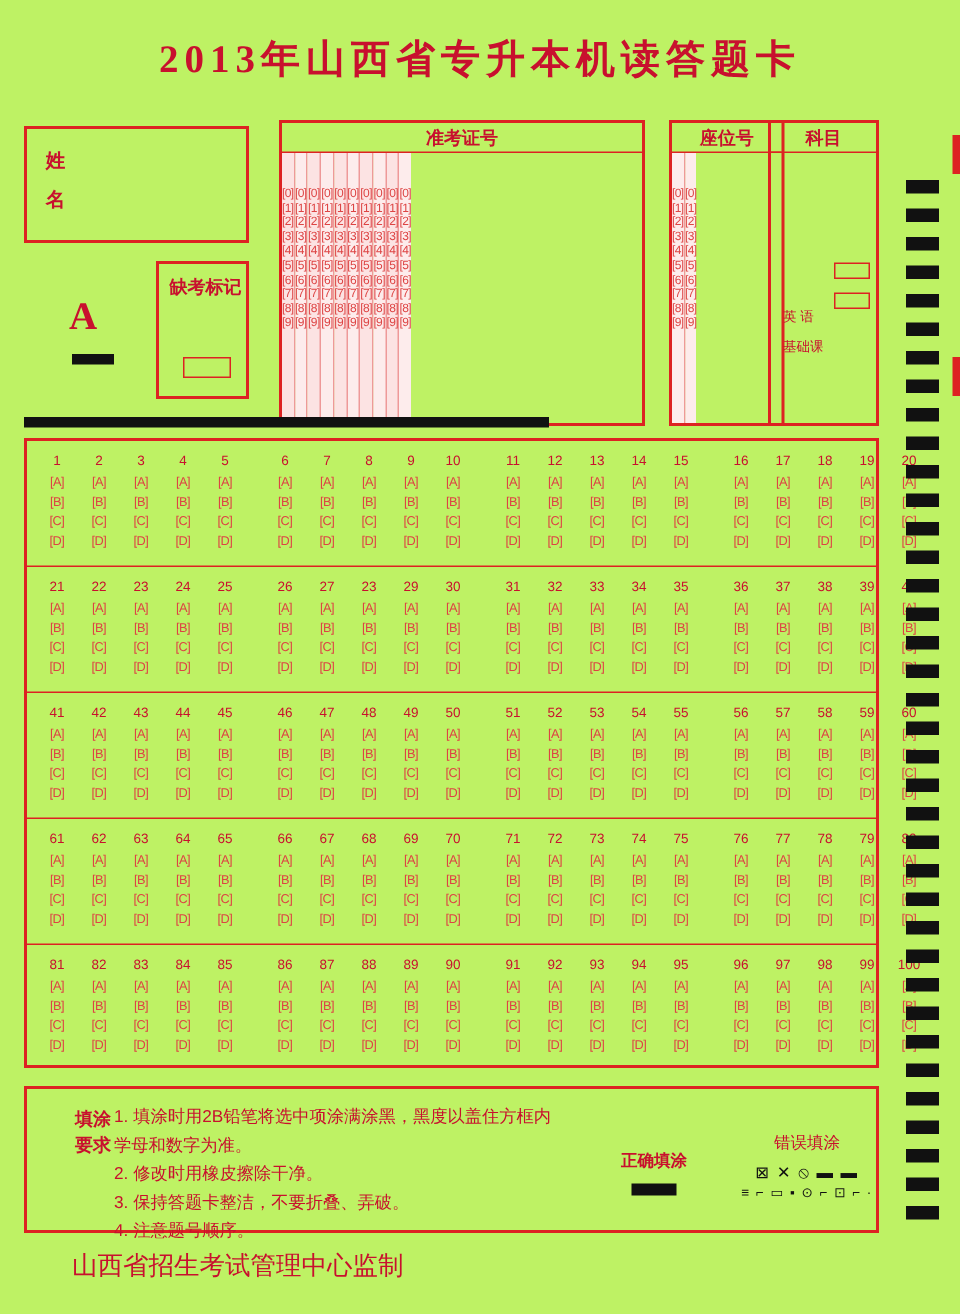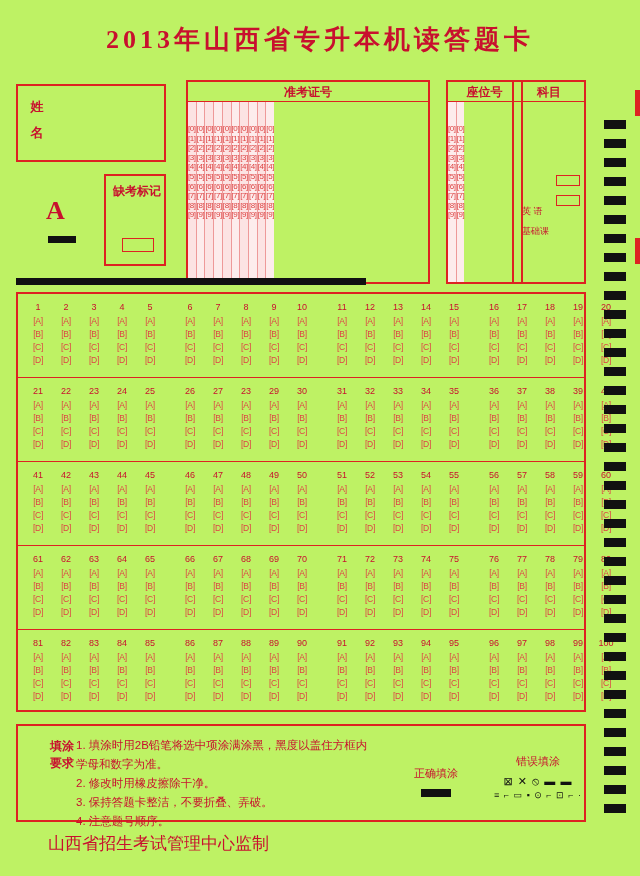--- a/index.html
+++ b/index.html
@@ -116,20 +116,21 @@
     position:absolute;left:10px;top:12px;width:28px;
     font-size:12px;line-height:17px;font-weight:bold;text-align:center;margin-left:20px;
   }
   .rules{
     position:absolute;left:58px;top:10px;width:300px;
     font-size:11.5px;line-height:19px;
   }
   .correct-wrap{
     position:absolute;left:378px;top:40px;width:80px;text-align:center;
     font-size:11px;
+    font-weight:bold;
   }
   .correct-mark{
     margin:8px auto 0;width:30px;height:8px;background:#111;
   }
   .wrong-wrap{
     position:absolute;left:470px;top:28px;width:100px;text-align:center;
     font-size:11px;
   }
   .wrong-marks{ margin-top:6px;font-size:11px;letter-spacing:1px;color:#111; }
   .wrong-marks2{ margin-top:2px;font-size:9px;letter-spacing:1px;color:#111; }

